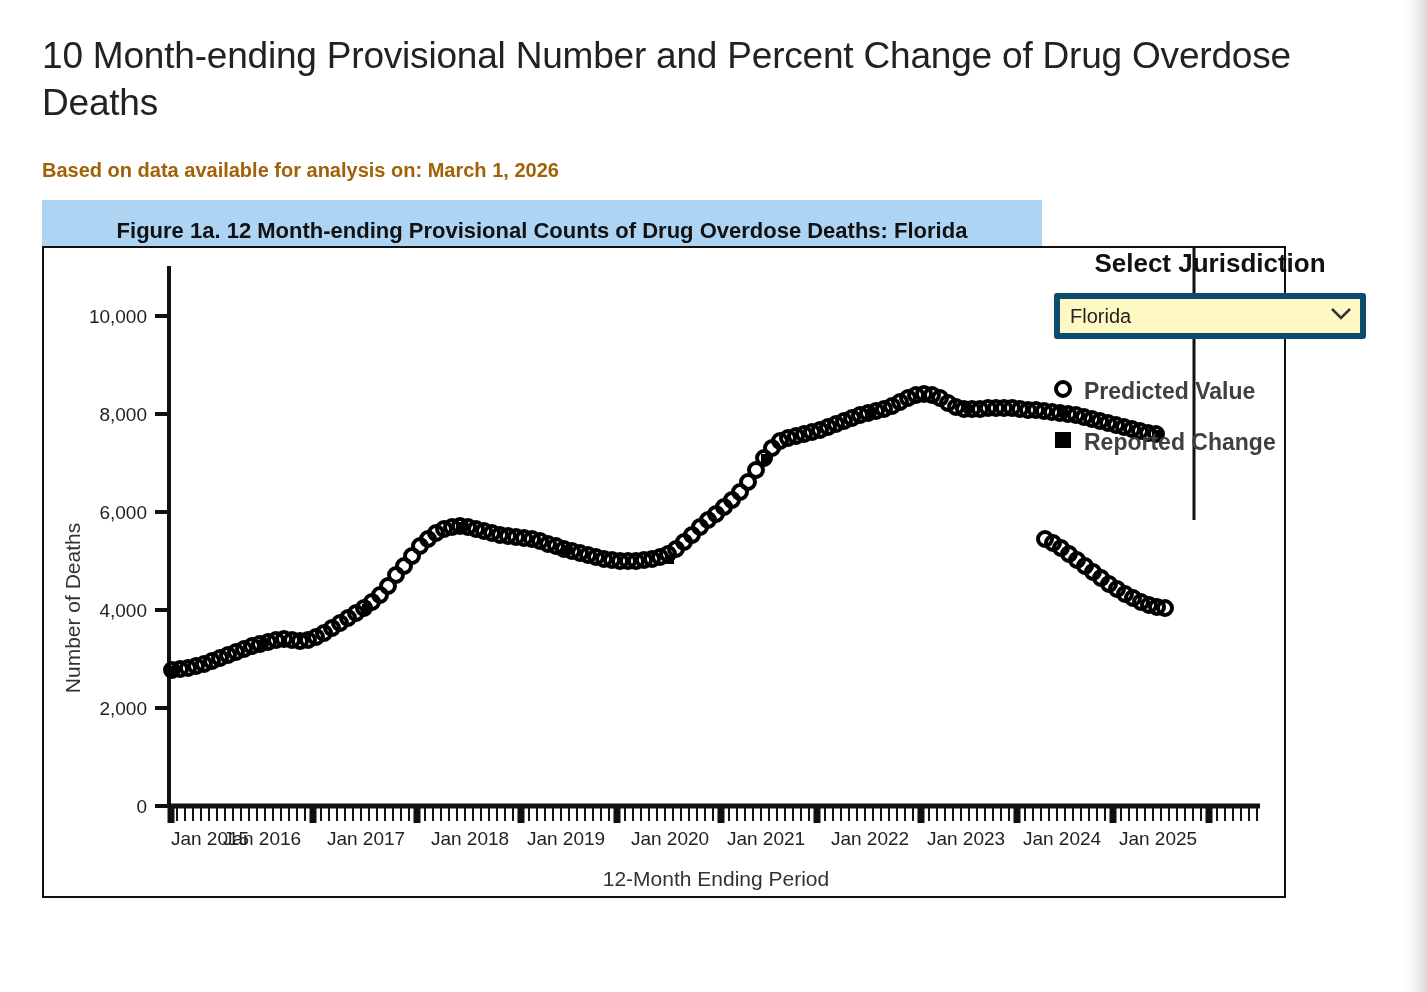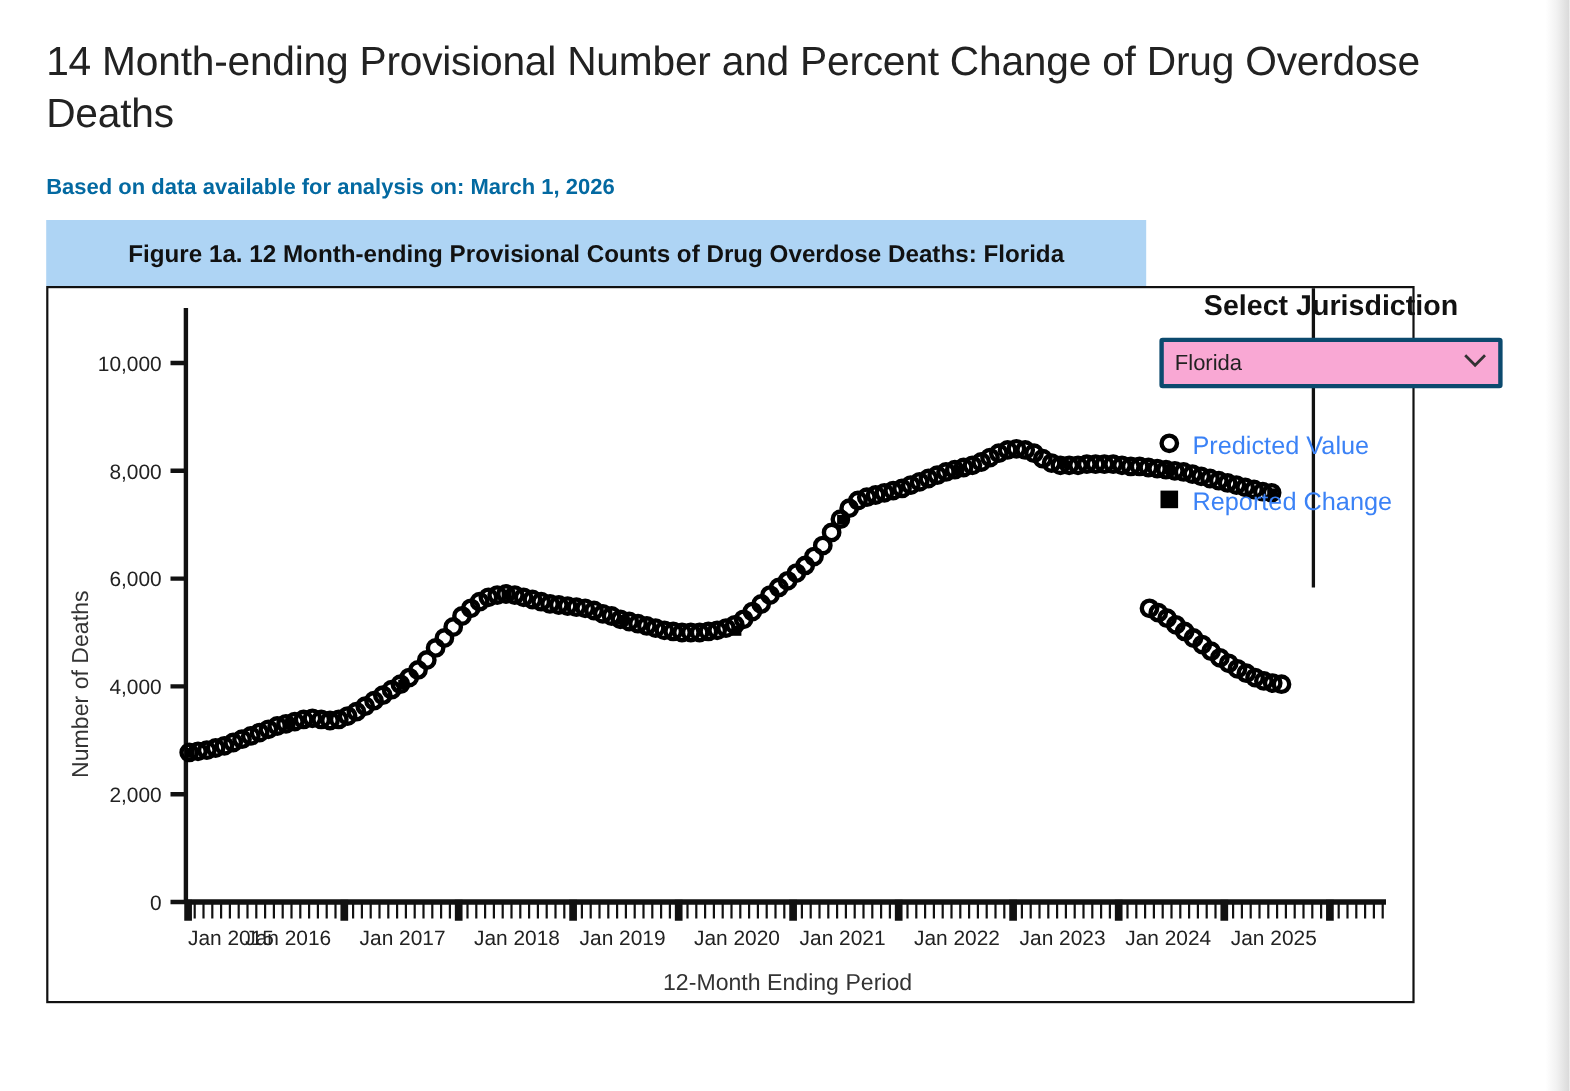--- a/index.html
+++ b/index.html
@@ -41,27 +41,27 @@
     line-height: 1.28;
     margin: 32px 0 0 0;
     letter-spacing: -0.2px;
     color: #222222;
     width: 1370px;
   }
   .subtitle {
     font-size: 20px;
     font-weight: bold;
     margin: 32px 0 0 0;
-    color: #0369a1;
+    color: #a16207;
   }
   .fig-banner {
     margin-top: 18px;
     width: 1000px;
     background: #aed4f4;
-    padding: 16px 20px 14px 20px;
+    padding: 16px 20px 0 20px;
     box-sizing: border-box;
     text-align: center;
   }
   .fig-banner .fig-title {
     font-size: 22px;
     font-weight: bold;
     line-height: 1.36;
     color: #111111;
     margin: 0;
   }
@@ -94,23 +94,23 @@
     display: block;
   }
   .jurisdiction-select {
     margin-top: 14px;
     width: 312px;
     height: 46px;
     font-size: 20px;
     font-family: "Liberation Sans", sans-serif;
     padding: 4px 10px;
     box-sizing: border-box;
-    border: 4px solid #0c4a6e;
+    border: 6px solid #0c4a6e;
     border-radius: 3px;
-    background: #f9a8d4;
+    background: #fef9c3;
     color: #222222;
     -webkit-appearance: none;
     appearance: none;
     text-align: left;
   }
   .select-wrap {
     position: relative;
     display: inline-block;
   }
   .select-chevron {
@@ -131,22 +131,22 @@
     margin-bottom: 24px;
   }
   .legend-marker {
     width: 26px;
     text-align: center;
     margin-right: 8px;
     display: inline-block;
   }
   .legend-text {
     font-size: 23px;
-    font-weight: normal;
-    color: #3b82f6;
+    font-weight: bold;
+    color: #404040;
   }
   .axis-label-y {
     font-size: 21px;
     fill: #333333;
   }
   .axis-label-x {
     font-size: 21px;
     fill: #333333;
   }
   .tick-text {
@@ -156,21 +156,21 @@
   }
 </style>
 </head>
 <body>
 
 <div class="page">
   <div class="right-edge-shadow"></div>
 
   <div class="content">
 
-    <h1 class="page-title">14 Month-ending Provisional Number and Percent Change of Drug Overdose Deaths</h1>
+    <h1 class="page-title">10 Month-ending Provisional Number and Percent Change of Drug Overdose Deaths</h1>
 
     <div class="subtitle">Based on data available for analysis on: March 1, 2026</div>
 
     <div class="fig-banner">
       <div class="fig-title">Figure 1a. 12 Month-ending Provisional Counts of Drug Overdose Deaths: Florida</div>
     </div>
 
     <div class="chart-frame">
 
       <svg class="chart-svg" width="1244" height="652" viewBox="0 0 1244 652">

